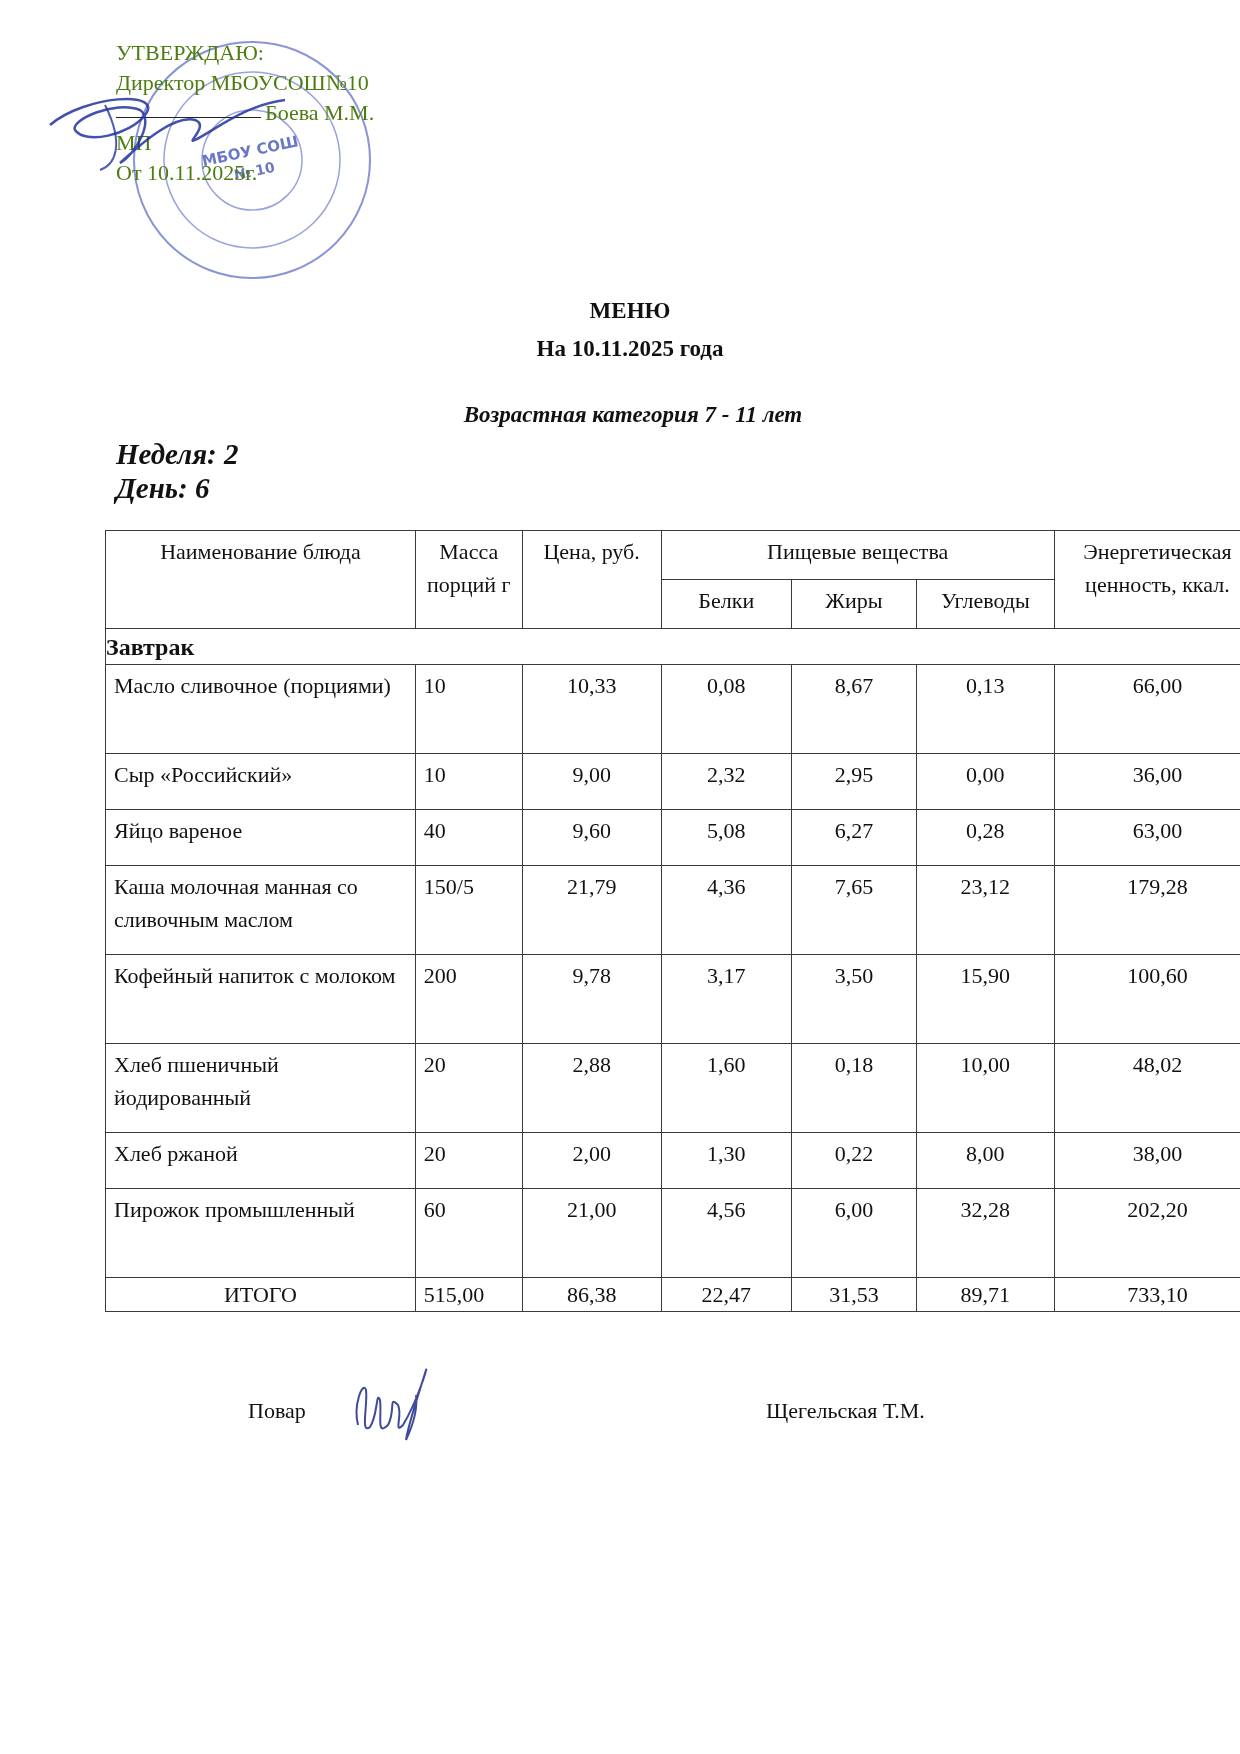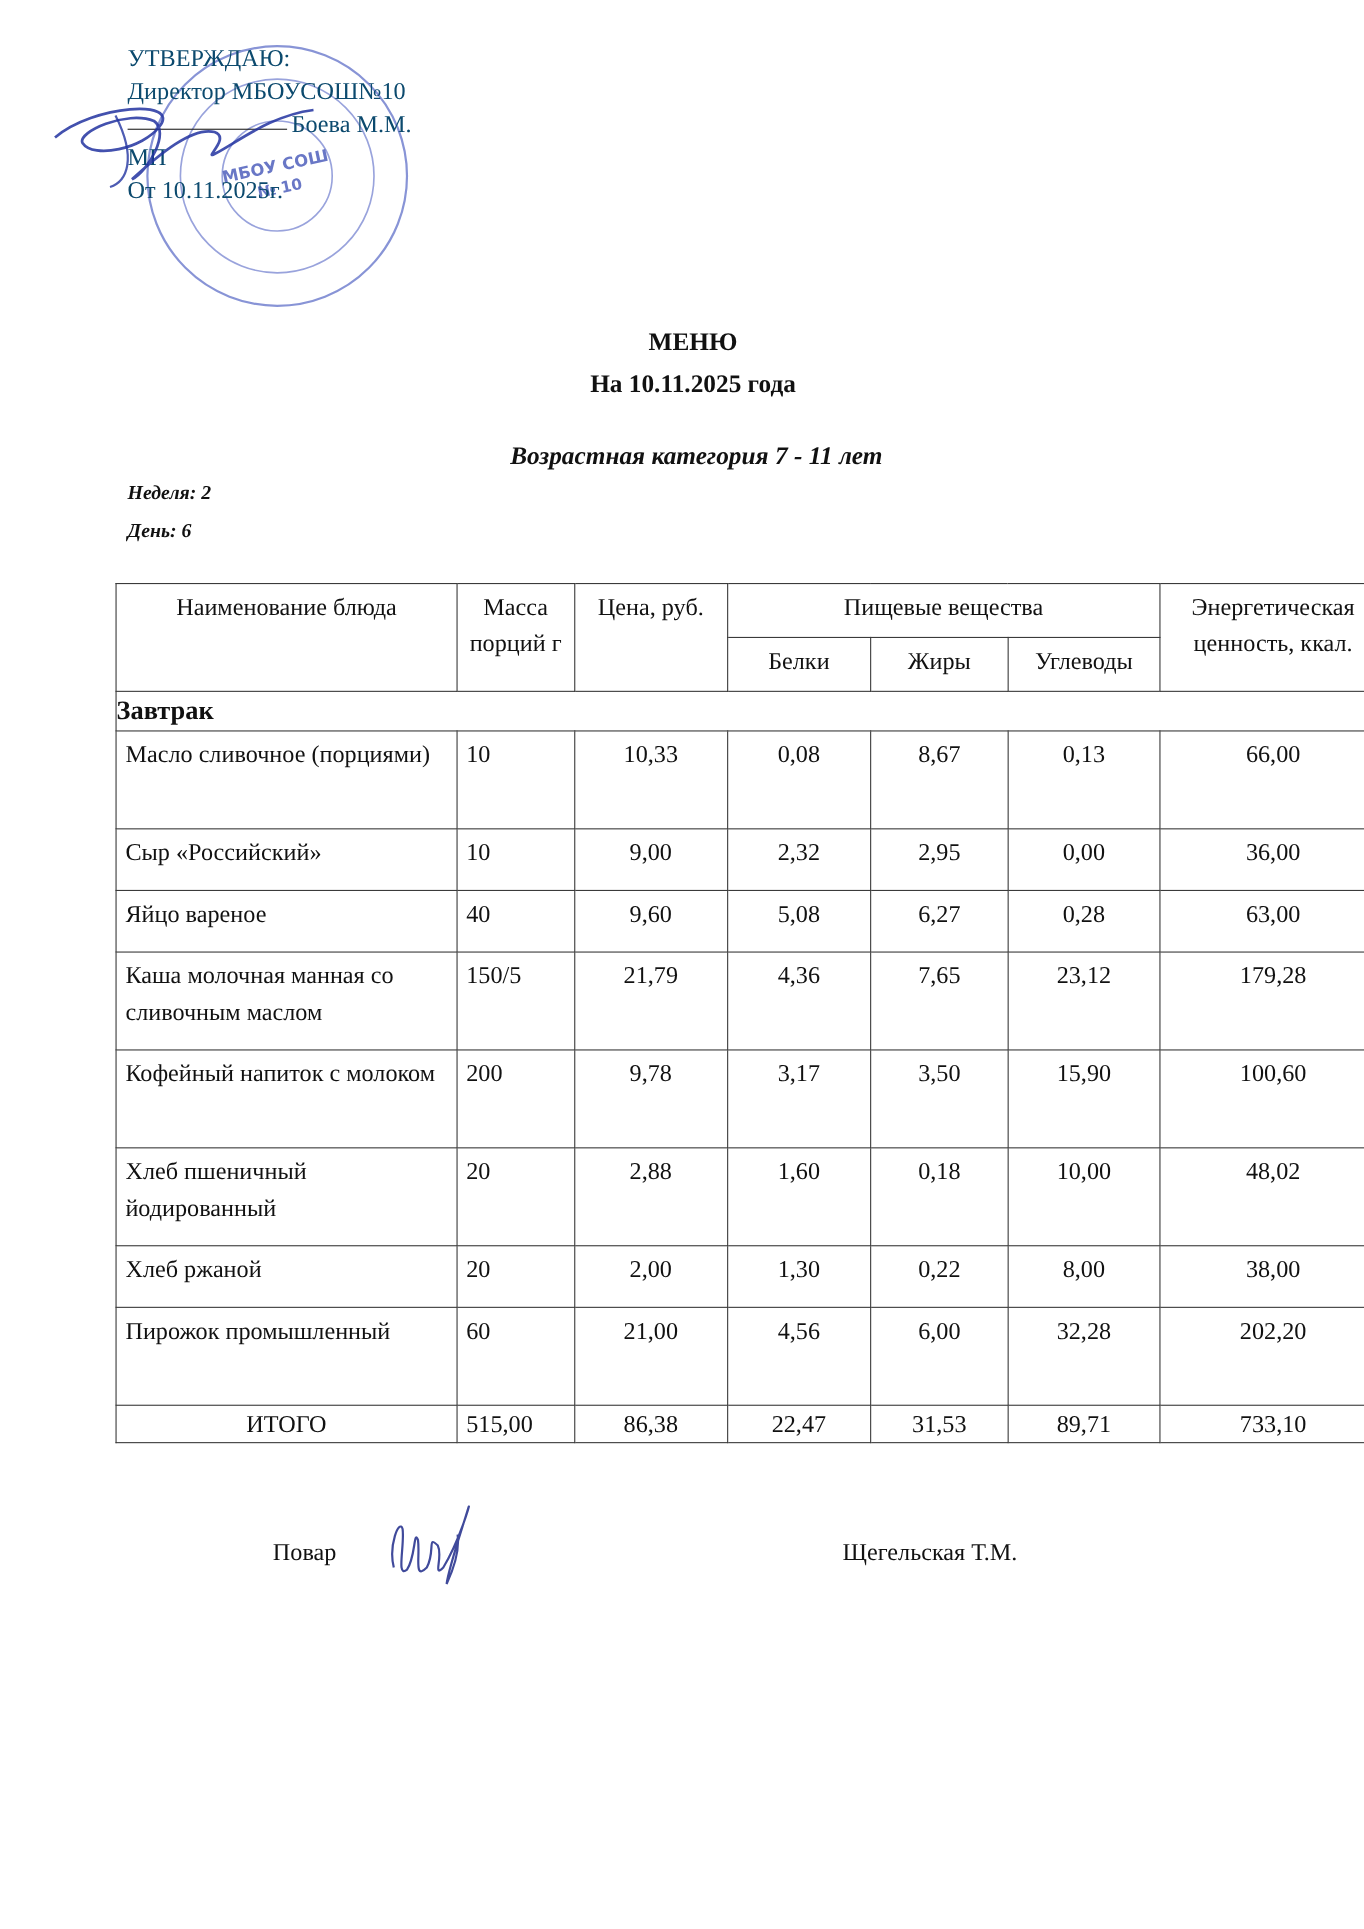--- a/index.html
+++ b/index.html
@@ -2,34 +2,34 @@
 <html><head>
 <meta charset="utf-8">
 <style>
   html, body { margin: 0; padding: 0; background: #ffffff; }
   body {
     width: 1240px; height: 1754px; position: relative; overflow: hidden;
     font-family: "Liberation Serif", "DejaVu Serif", serif; color: #111;
   }
   .approval {
     position: absolute; left: 116px; top: 38px;
-    font-size: 22px; line-height: 30px; color: #0c4a6e;
+    font-size: 22px; line-height: 30px; color: #4d7c0f;
   }
   .approval .line { white-space: nowrap; }
   .approval .sig-blank { display: inline-block; width: 145px; border-bottom: 1.5px solid #222; margin-right: 4px; vertical-align: 2px; }
   .stamp {
     position: absolute; left: 130px; top: 38px; width: 245px; height: 245px;
     pointer-events: none;
   }
   .director-sig { position: absolute; left: 45px; top: 85px; width: 250px; height: 90px; pointer-events: none; }
   .titleblock { position: absolute; left: 0; width: 1240px; text-align: center; }
   .t-menu { top: 298px; font-weight: bold; font-size: 23px; left: 0; transform: translateX(10px); }
   .t-date { top: 336px; font-weight: bold; font-size: 23px; transform: translateX(10px); }
   .t-age { top: 402px; font-style: italic; font-weight: bold; font-size: 23px; transform: translateX(13px); }
-  .meta { position: absolute; left: 116px; font-style: italic; font-weight: bold; font-size: 18px; }
+  .meta { position: absolute; left: 116px; font-style: italic; font-weight: bold; font-size: 29px; }
   .meta-week { top: 438px; }
   .meta-day { top: 472px; }
 
   table.menu {
     position: absolute; left: 105px; top: 530px; width: 1156px;
     border-collapse: collapse; font-size: 22px; table-layout: fixed; padding-left: 12px;
   }
   table.menu td, table.menu th {
     border: 1.5px solid #3a3a3a; vertical-align: top; font-weight: normal;
     padding: 4px 8px; line-height: 33px;

